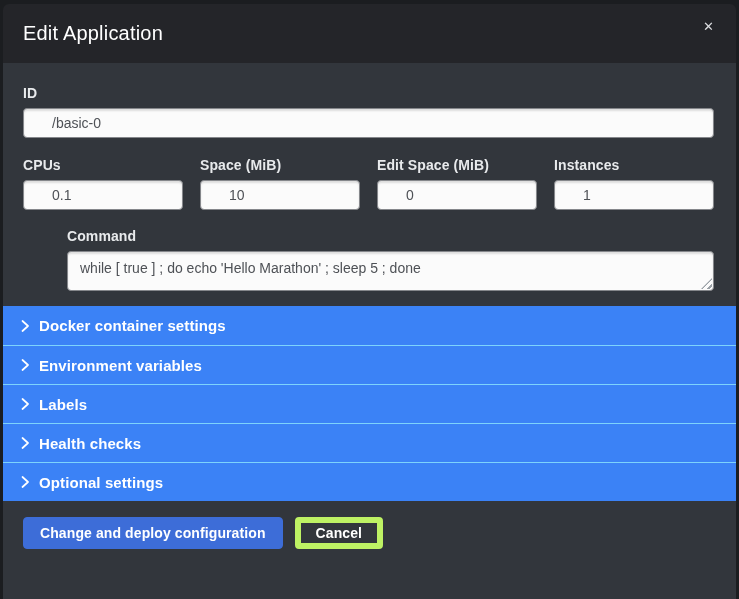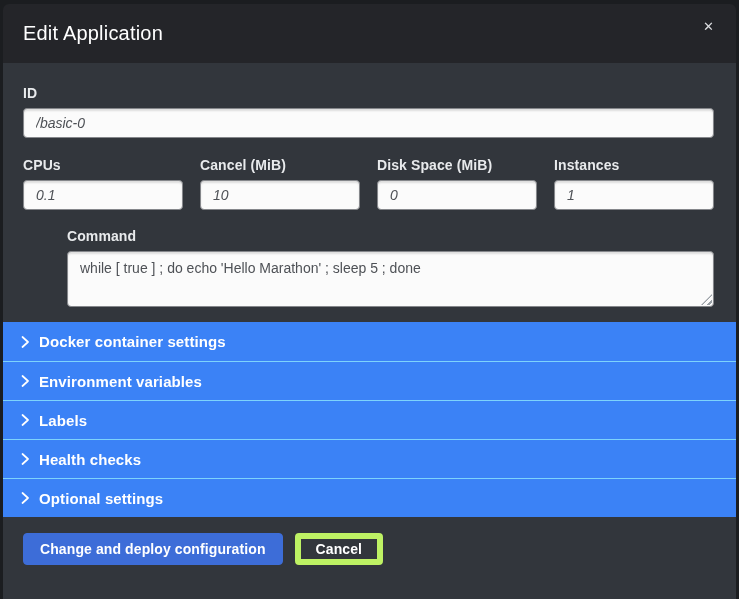--- a/index.html
+++ b/index.html
@@ -61,30 +61,30 @@
     width: 100%;
     background: #fbfbfb;
     border: 1px solid #85878b;
     border-radius: 4px;
     color: #4e5156;
     font-size: 14px;
     font-family: "Liberation Sans", "DejaVu Sans", sans-serif;
     box-shadow: inset 0 2px 2px rgba(0,0,0,0.12);
     outline: none;
   }
-  .text-input { height: 30px; padding: 0 12px; font-style: italic; }
+  .text-input { height: 30px; padding: 0 28px; }
   .field-row {
     display: grid;
     grid-template-columns: 1fr 1fr 1fr 1fr;
     gap: 17px;
     margin-top: 19px;
   }
   .command-group { margin-top: 18px; position: relative; padding-left: 44px; }
   .text-area {
-    height: 56px;
+    height: 40px;
     padding: 7px 12px;
     resize: none;
     display: block;
     line-height: 1.35;
   }
   .resize-handle {
     position: absolute;
     right: 2px;
     bottom: 2px;
     width: 11px;
@@ -175,25 +175,25 @@
       <label class="field-label">ID</label>
       <input class="text-input" type="text" value="/basic-0" style="">
     </div>
 
     <div class="field-row">
       <div class="field-group">
         <label class="field-label">CPUs</label>
         <input class="text-input" type="text" value="0.1" style="">
       </div>
       <div class="field-group">
-        <label class="field-label">Cancel (MiB)</label>
+        <label class="field-label">Space (MiB)</label>
         <input class="text-input" type="text" value="10" style="">
       </div>
       <div class="field-group">
-        <label class="field-label">Disk Space (MiB)</label>
+        <label class="field-label">Edit Space (MiB)</label>
         <input class="text-input" type="text" value="0" style="">
       </div>
       <div class="field-group">
         <label class="field-label">Instances</label>
         <input class="text-input" type="text" value="1" style="">
       </div>
     </div>
 
     <div class="command-group">
       <label class="field-label">Command</label>

